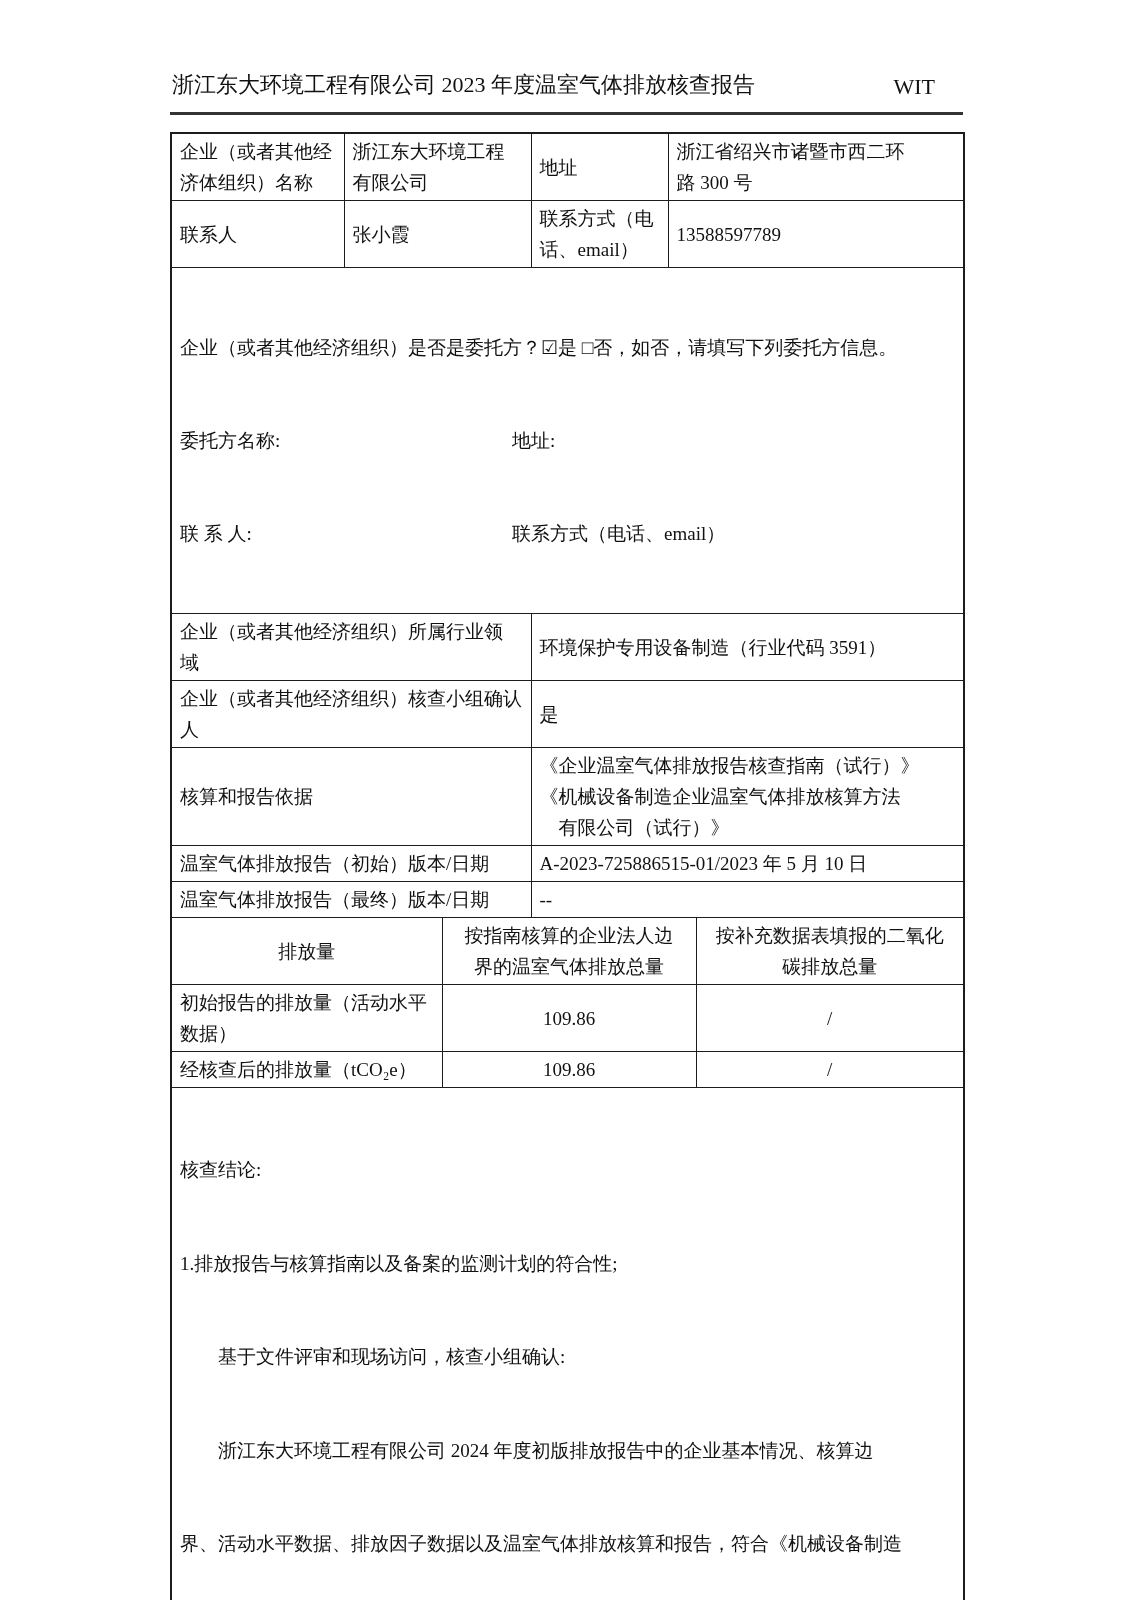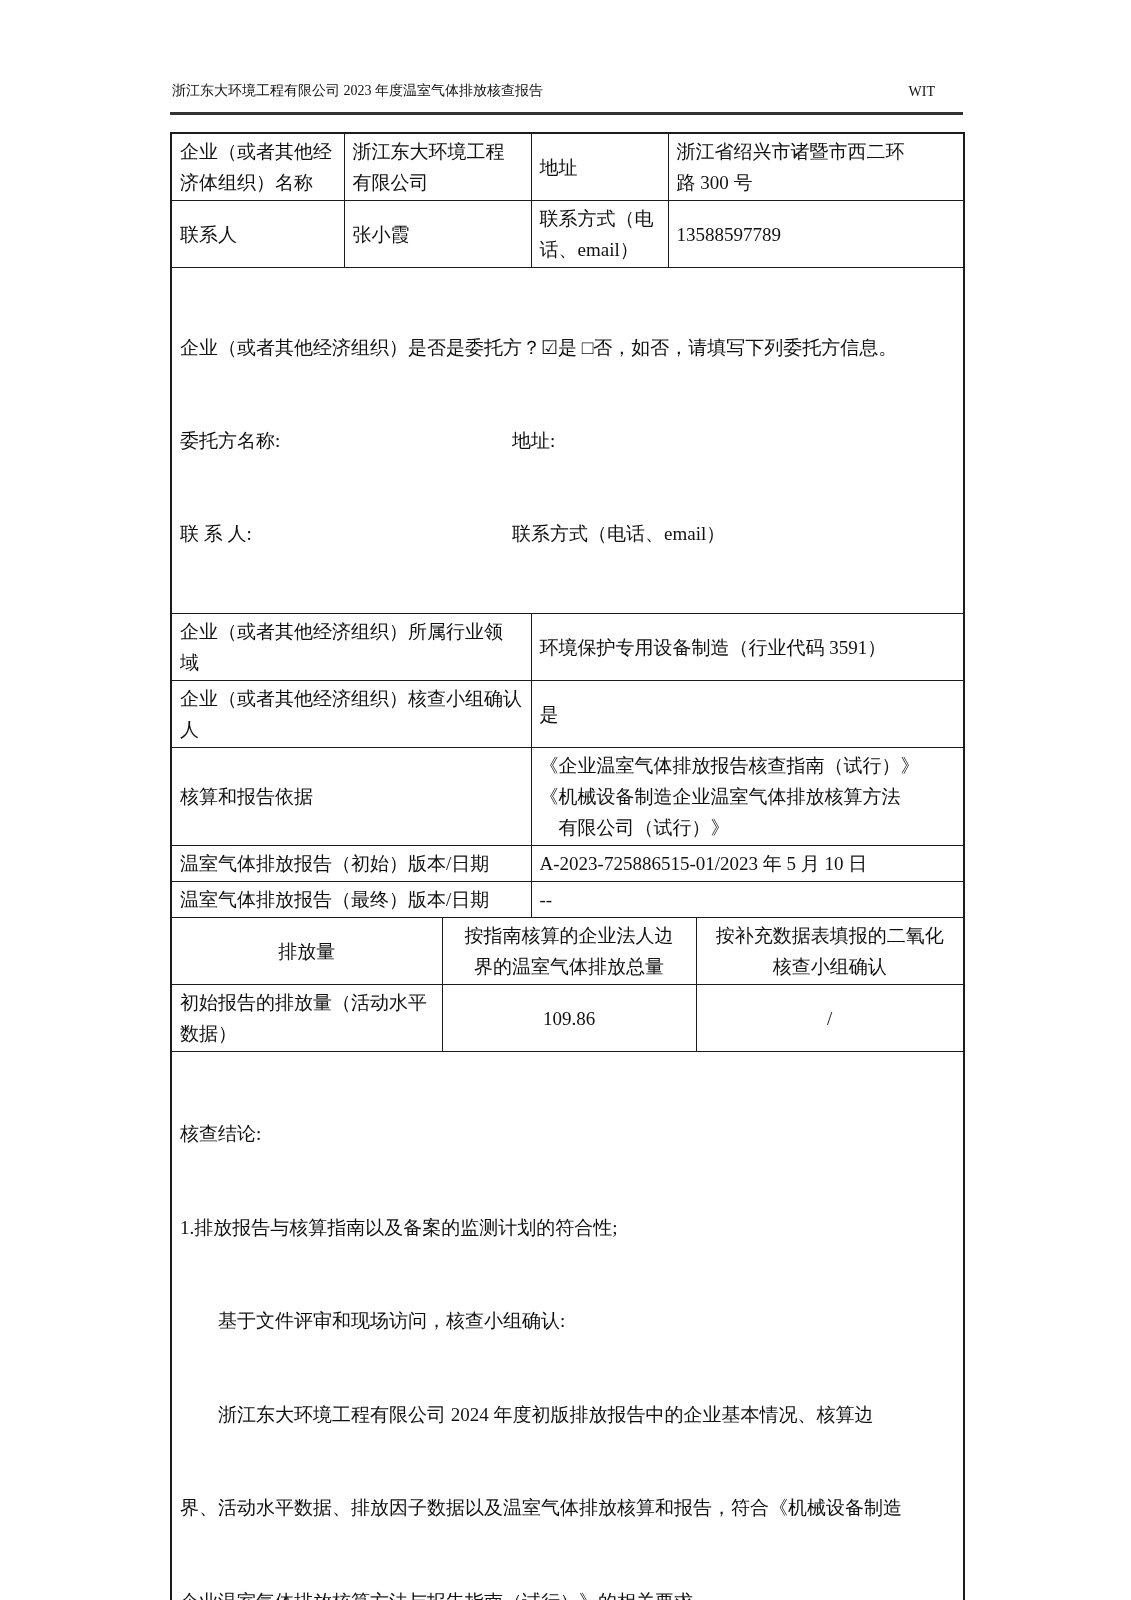--- a/index.html
+++ b/index.html
@@ -4,21 +4,21 @@
 <style>
   html,body{margin:0;padding:0;}
   body{
     width:1131px;height:1600px;background:#ffffff;position:relative;
     font-family:"Liberation Serif","DejaVu Serif",serif;
     color:#111;overflow:hidden;
   }
   .page{position:absolute;left:170px;top:74px;width:793px;}
   
   .hdr{display:flex;justify-content:space-between;align-items:flex-end;
-       font-size:14px;padding:0 28px 0 2px;height:26px;}
+       font-size:22px;padding:0 28px 0 2px;height:26px;}
   .rule{border-bottom:3px solid #333;margin-top:12px;}
   
   table{border-collapse:collapse;table-layout:fixed;}
   .t-main{width:793px;margin-top:17px;border:2px solid #1c1c1c;border-bottom:none;}
   .t-main td{border:1.5px solid #1c1c1c;font-size:19px;line-height:31px;
              padding:2px 8px;vertical-align:middle;white-space:pre-wrap;}
   .t-main td.cen{text-align:center;}
   .h66{height:66px}.h54{height:54px}.h93{height:93px}.h60{height:60px}
   .h57{height:57px}.h91{height:91px}.h30{height:30px}.h32{height:32px}
   .two-col-line{display:flex;}
@@ -99,24 +99,29 @@
     </tr>
     <tr class="h30">
       <td colspan="3">温室气体排放报告（最终）版本/日期</td>
       <td colspan="3">--</td>
     </tr>
     <tr class="h60">
       <td colspan="2" class="cen">排放量</td>
       <td colspan="3" class="cen">按指南核算的企业法人边
 界的温室气体排放总量</td>
       <td class="cen">按补充数据表填报的二氧化
-核查小组确认</td>
+碳排放总量</td>
     </tr>
     <tr class="h32">
       <td colspan="2">初始报告的排放量（活动水平数据）</td>
+      <td colspan="3" class="cen">109.86</td>
+      <td class="cen">/</td>
+    </tr>
+    <tr class="h32">
+      <td colspan="2">经核查后的排放量（tCO₂e）</td>
       <td colspan="3" class="cen">109.86</td>
       <td class="cen">/</td>
     </tr>
     <tr>
       <td colspan="6" class="concl">
         <div class="bold">核查结论:</div>
         <div>1.排放报告与核算指南以及备案的监测计划的符合性;</div>
         <div>　　基于文件评审和现场访问，核查小组确认:</div>
         <div>　　浙江东大环境工程有限公司 2024 年度初版排放报告中的企业基本情况、核算边</div>
         <div>界、活动水平数据、排放因子数据以及温室气体排放核算和报告，符合《机械设备制造</div>

